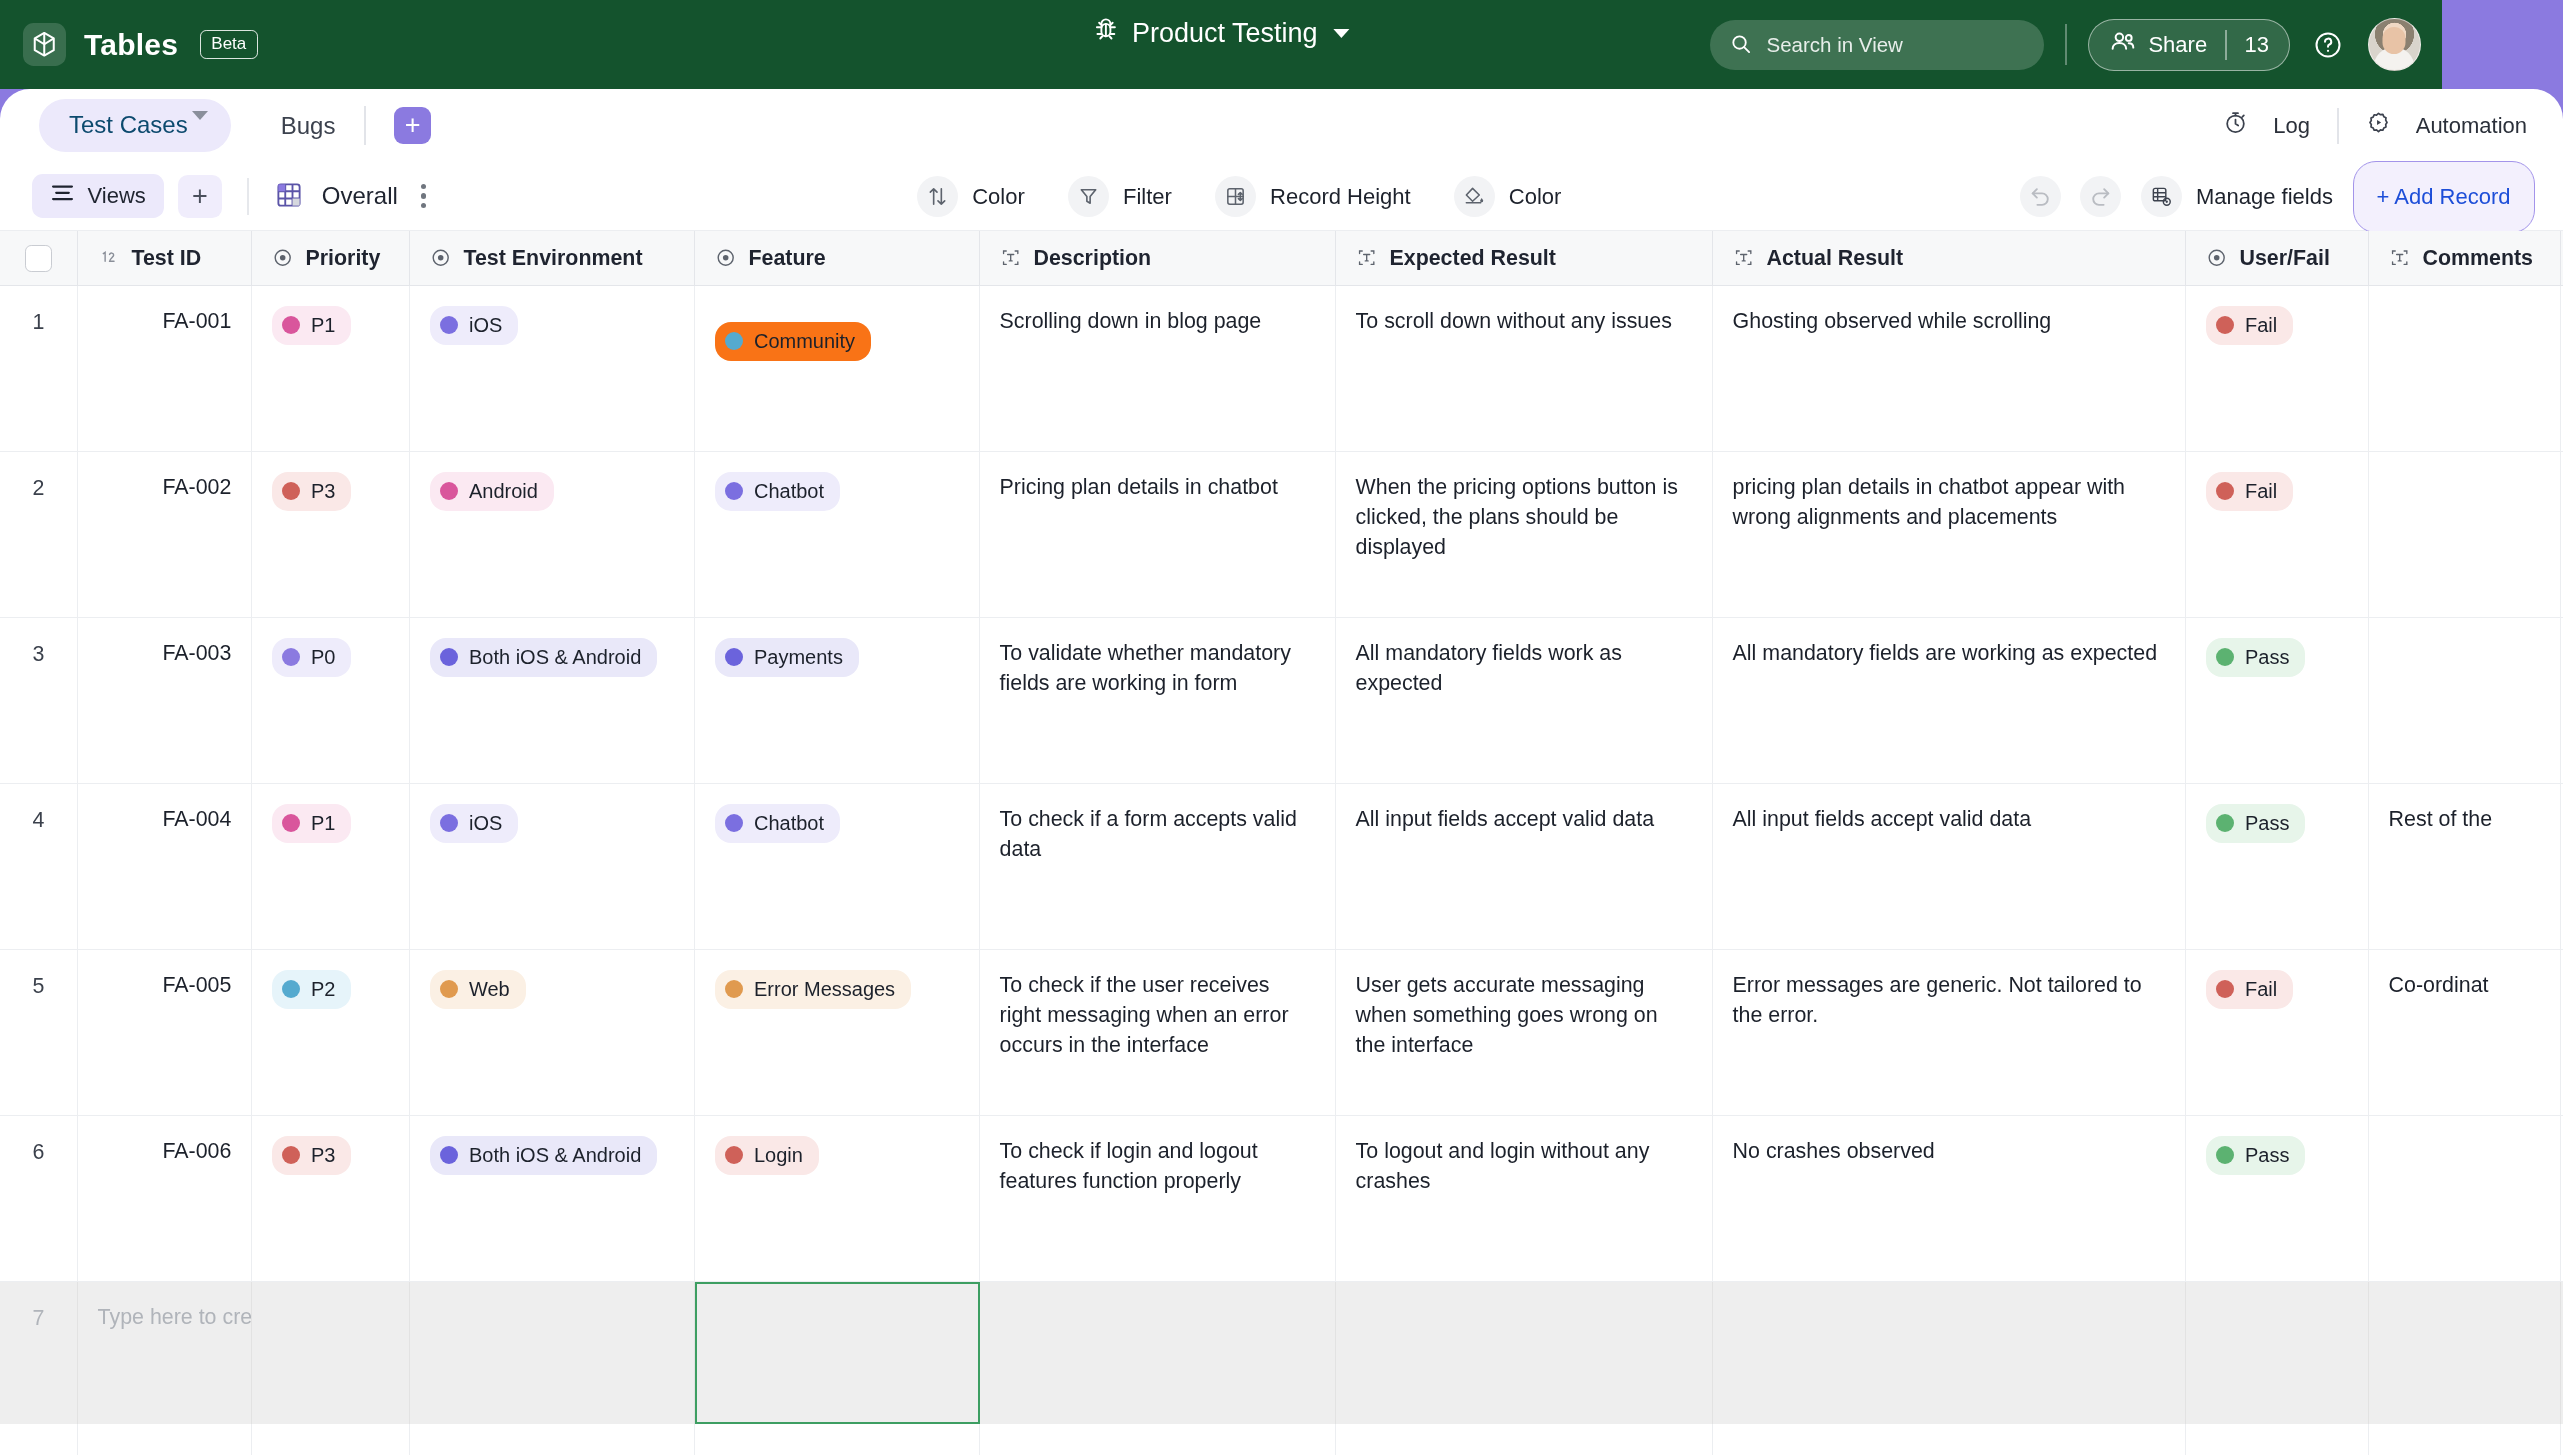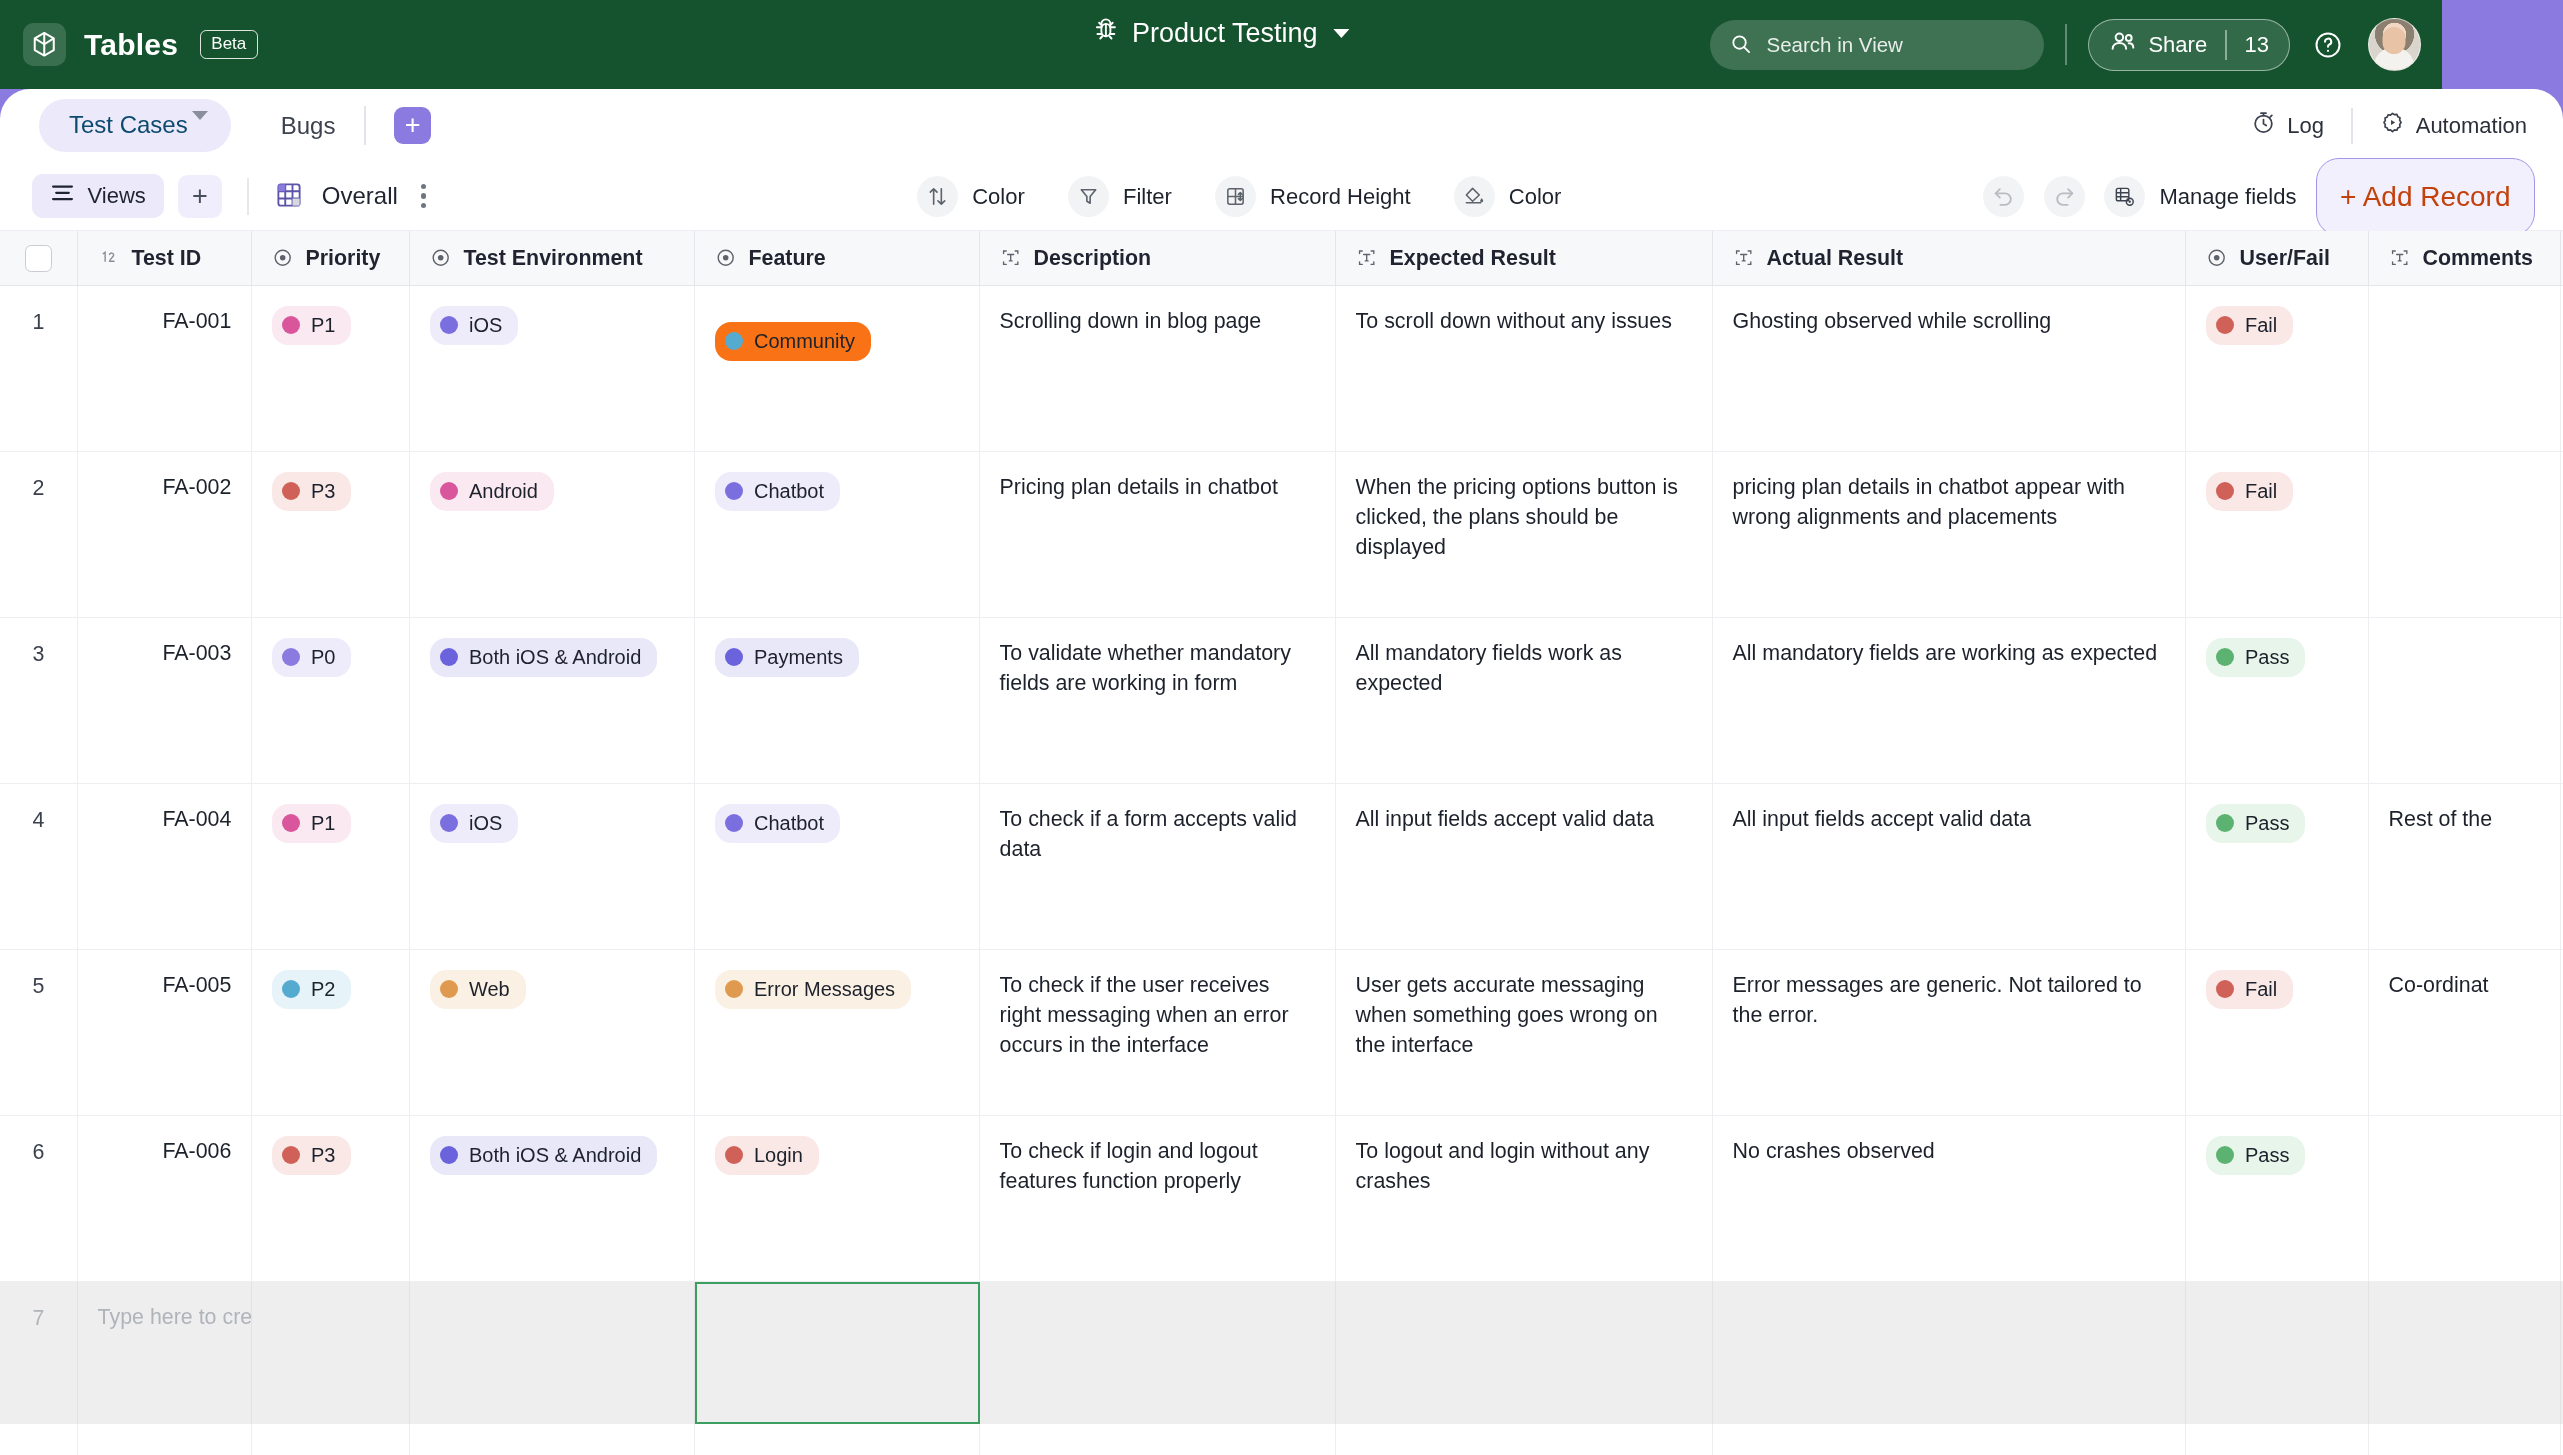--- a/index.html
+++ b/index.html
@@ -101,21 +101,21 @@
   .tab-div { width: 1.8px; height: 39px; background: #e2e4e9; margin: 0 28.5px; }
   .tab-add {
     width: 37px; height: 37px; border-radius: 9px; background: #8b7ae0;
     display: flex; align-items: center; justify-content: center;
     color: #fff; font-size: 27px; line-height: 1;
   }
   .tabstrip-right {
     position: absolute; right: 36px; top: 0; height: 73px;
     display: flex; align-items: center;
   }
-  .tsr-item { display: flex; align-items: center; gap: 11px; font-size: 22px; color: #2b303a; }
+  .tsr-item { display: flex; align-items: center; gap: 25px; font-size: 22px; color: #2b303a; }
   .tsr-div { width: 1.8px; height: 36px; background: #e2e4e9; margin: 0 27px; }
 
   
   .toolbar {
     position: relative; height: 69px; display: flex; align-items: center;
     padding-left: 32px; border-bottom: 0.9px solid #eceef1;
   }
   .views-btn {
     display: flex; align-items: center; gap: 12.5px;
     background: #ece9fb; border-radius: 10.7px; padding: 9px 18px;
@@ -140,21 +140,21 @@
     width: 41px; height: 41px; border-radius: 50%; background: #f2f3f5;
     display: flex; align-items: center; justify-content: center; flex: none;
   }
   .tb-right {
     position: absolute; right: 28.5px; top: 0; height: 69px;
     display: flex; align-items: center; gap: 19.6px;
   }
   .add-record {
     display: flex; align-items: center; gap: 10.7px;
     border: 1.8px solid #a394ea; background: #f3f0fd; border-radius: 23px;
-    padding: 22px 23px; font-size: 28px; color: #c2410c; font-weight: 500;
+    padding: 22px 23px; font-size: 22px; color: #1d4ed8; font-weight: 500;
   }
 
   
   .grid { position: relative; width: 2563px; }
   .ghead {
     display: flex; height: 55px; background: #f7f8f9;
     border-bottom: 0.9px solid #e4e6ea;
   }
   .ghead .cell {
     display: flex; align-items: center; gap: 12.5px;

